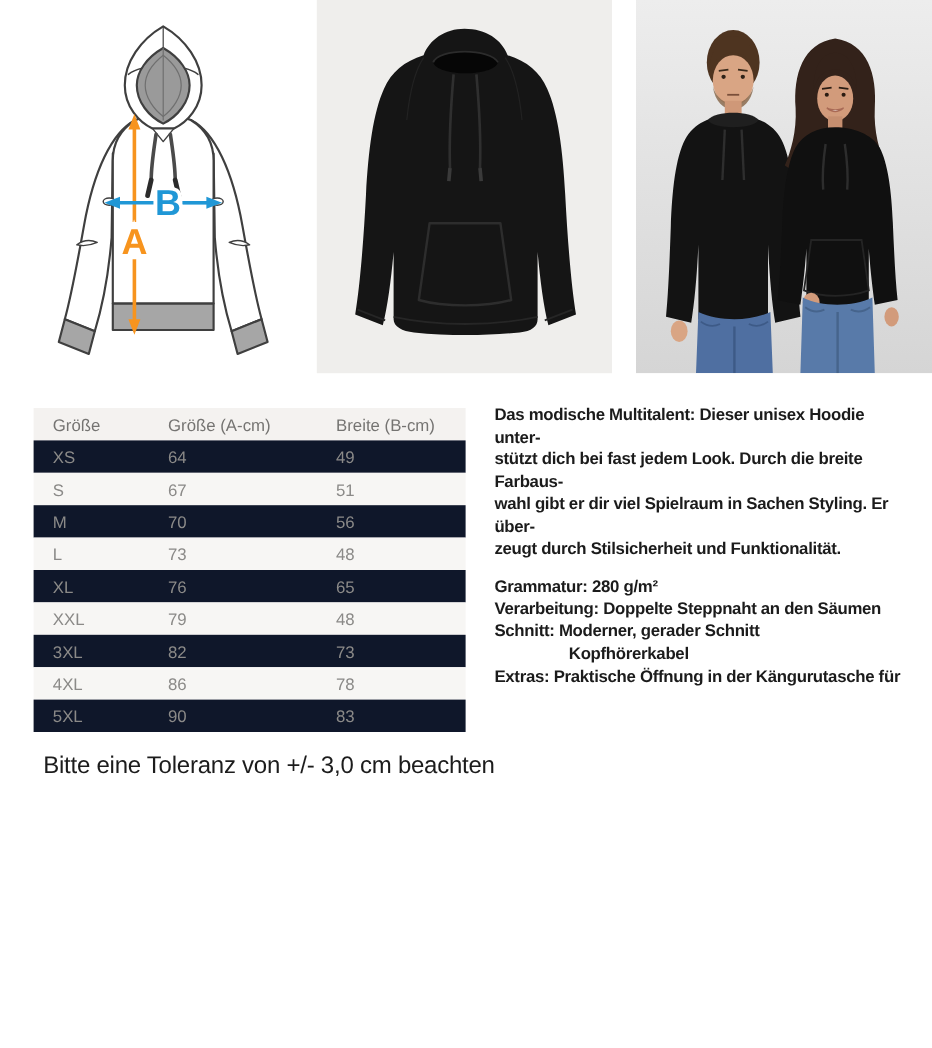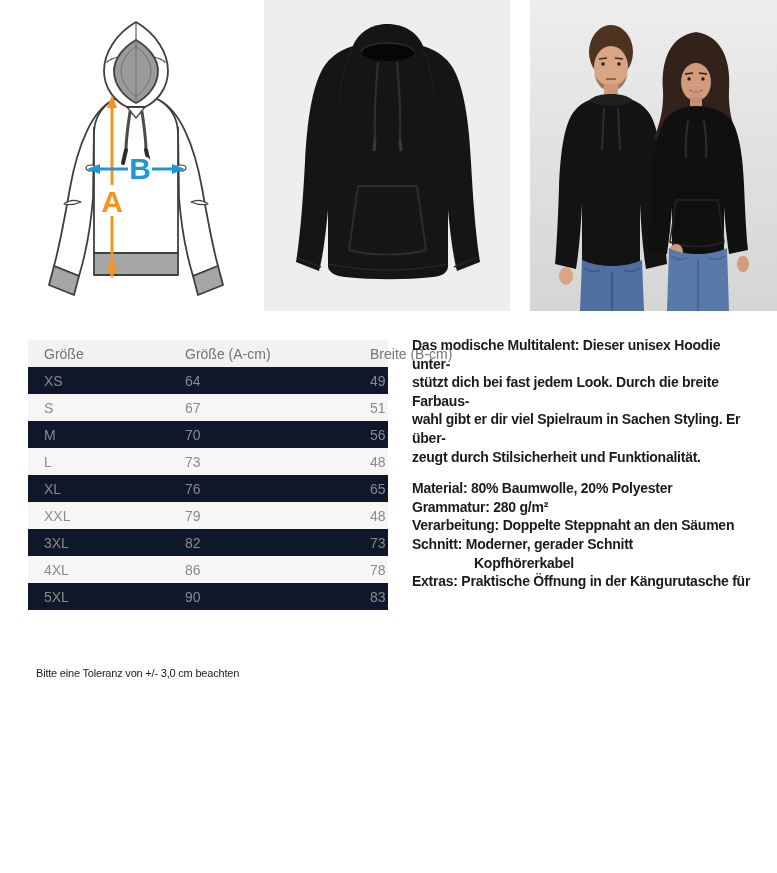--- a/index.html
+++ b/index.html
@@ -11,31 +11,31 @@
   }
   
   .img-tile { position:absolute; top:0; height:311px; overflow:hidden; }
   #diagram-tile      { left:10px;  width:246px; background:#fff; }
   #product-tile      { left:264px; width:246px; background:#efeeec; }
   #models-tile       { left:530px; width:247px; background:#e9e9e9; }
   .img-tile svg { display:block; width:100%; height:100%; }
 
   
   #size-table { position:absolute; left:28px; top:340px; width:360px; font-size:14px; }
-  .tr { display:grid; grid-template-columns:96px 140px 124px; height:27px; align-items:center;gap:45px; }
+  .tr { display:grid; grid-template-columns:96px 140px 124px; height:27px; align-items:center; }
   .tr.head { height:27px; background:#f4f2f0; color:#757472; }
   .tr.even { background:#0f172a; }
   .tr.odd  { background:#f7f6f4; }
   .tr .c { padding-left:16px; color:#8b8a88; white-space:nowrap; }
   .tr.head .c { color:#757472; }
 
   
   #tolerance-note {
-    position:absolute; left:36px; top:627px; font-size:11px; color:#1c1c1c;
-    letter-spacing:-0.2px; white-space:nowrap;margin-top:40px;
+    position:absolute; left:36px; top:627px; font-size:20px; color:#1c1c1c;
+    letter-spacing:-0.2px; white-space:nowrap;
   }
 
   
   #description { position:absolute; left:412px; top:336px; width:340px;
     font-size:14px; line-height:18.6px; color:#1b1b1b; letter-spacing:-0.25px;font-weight:bold; }
   #description .intro { white-space:pre-line; }
   #description .details { margin-top:13px; }
   #description .detail-line { white-space:nowrap; }
   #description .detail-line.indent { padding-left:62px; }
 </style>
@@ -222,21 +222,20 @@
   </div>
 
   <div id="tolerance-note">Bitte eine Toleranz von +/- 3,0 cm beachten</div>
 
   <div id="description">
     <div class="intro">Das modische Multitalent: Dieser unisex Hoodie unter-
 stützt dich bei fast jedem Look. Durch die breite Farbaus-
 wahl gibt er dir viel Spielraum in Sachen Styling. Er über-
 zeugt durch Stilsicherheit und Funktionalität.</div>
     <div class="details">
-      <div class="detail-line">Material: 80% Baumwolle, 20% Polyester</div>
       <div class="detail-line">Grammatur: 280 g/m²</div>
       <div class="detail-line">Verarbeitung: Doppelte Steppnaht an den Säumen</div>
       <div class="detail-line">Schnitt: Moderner, gerader Schnitt</div>
       <div class="detail-line indent">Kopfhörerkabel</div>
       <div class="detail-line">Extras: Praktische Öffnung in der Kängurutasche für</div>
     </div>
   </div>
 
 </div>
 

